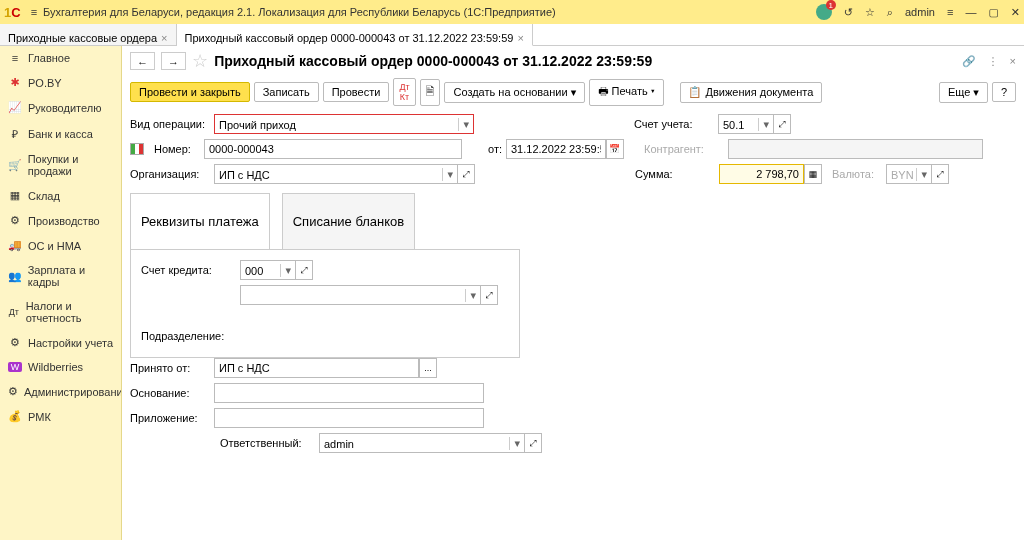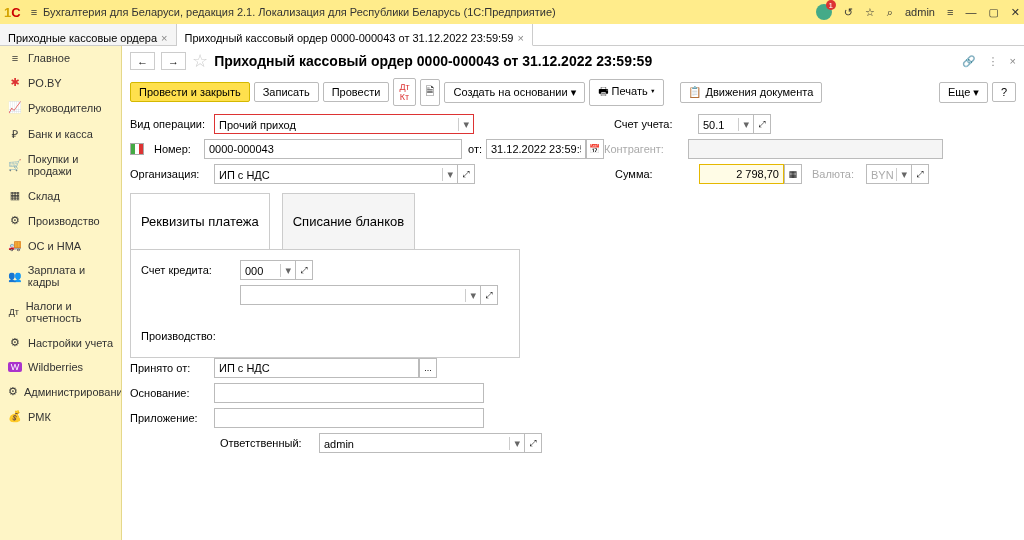--- a/index.html
+++ b/index.html
@@ -45,21 +45,21 @@
     input[type=text], .select { border: 1px solid #bbb; padding: 2px 4px; font-size: 11px; height: 20px; }
     .select { display: flex; align-items: flex-end; justify-content: space-between; }
     .select .dd { border-left: 1px solid #ccc; padding-left: 4px; color: #666; cursor: pointer; }
     .input-group { display: flex; }
     .input-group .select { border-right: none; }
     .mini-btn { border: 1px solid #bbb; width: 18px; height: 20px; display: flex; align-items: center; justify-content: center; cursor: pointer; font-size: 9px; background: #fff; }
     .highlight-red { border: 1px solid #d33 !important; }
     .highlight-yellow { border: 1px solid #e5b800 !important; background: #fffce6; }
     .disabled-label { color: #aaa; }
     
-    .two-col { display: flex; }
+    .two-col { display: flex; gap: 20px; }
     .col { flex: 0 0 auto; }
     
     .inner-tabs { display: flex; border-bottom: 1px solid #ccc; margin-top: 4px; }
     .inner-tab { padding: 20px 10px; border: 1px solid #ccc; border-bottom: none; margin-right: 12px; background: #f5f5f5; font-size: 13px; cursor: pointer; }
     .inner-tab.active { background: #fff; }
     .inner-panel { border: 1px solid #ccc; border-top: none; padding: 10px; margin-bottom: 0; }
     .amt { text-align: right; }
     .flag-icon { display:inline-block;width:14px;height:12px;background:linear-gradient(to right,#4a4 33%,#fff 33%, #fff 66%, #d33 66%);border:1px solid #aaa; }
   </style>
 </head>
@@ -284,21 +284,21 @@
         <div class="input-group">
           <div class="select" style="width:240px">
             <span></span>
               <span class="dd">▾</span>
           </div>
           <div class="mini-btn">⤢</div>
         </div>
       </div>
       <div style="height:20px"></div>
       <div class="form-row">
-        <label class="wide-label">Производство:</label>
+        <label class="wide-label">Подразделение:</label>
       </div>
     </div>
 
     <div class="form-row">
       <label>Принято от:</label>
       <div class="input-group">
         <input type="text" style="width: 205px;" value="ИП с НДС">
         <div class="mini-btn">...</div>
       </div>
     </div>

